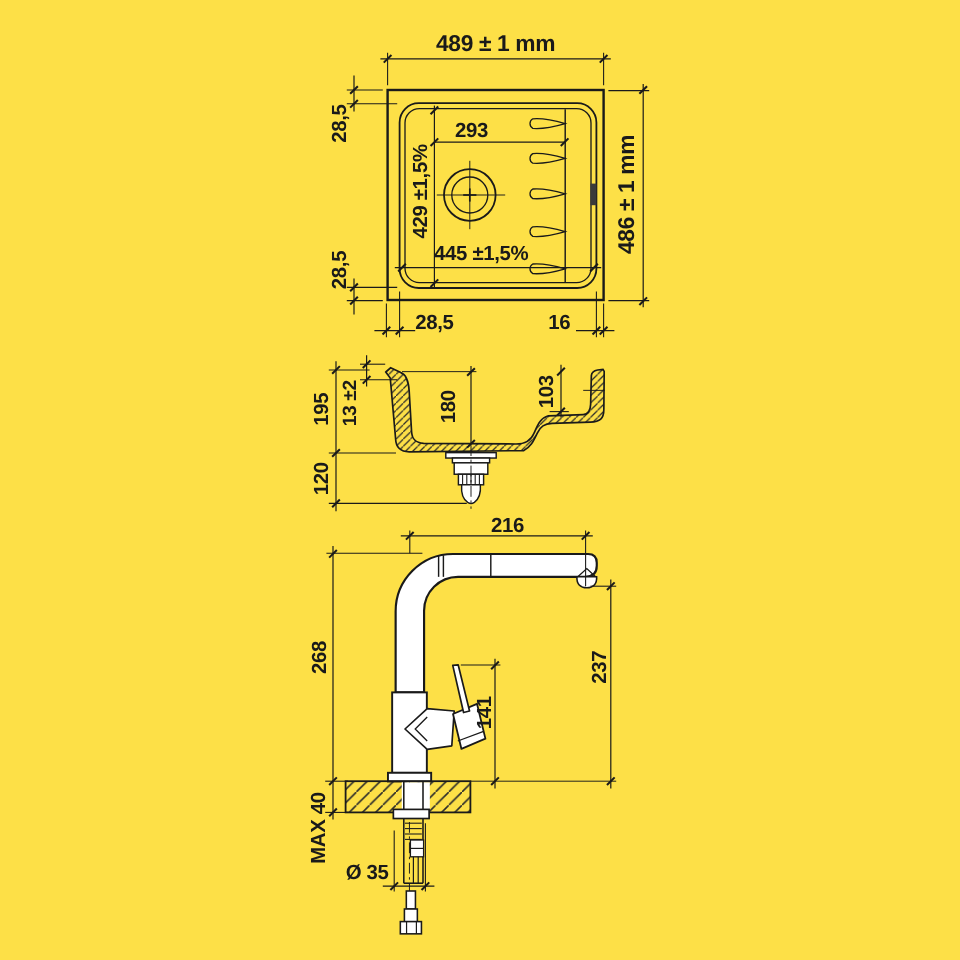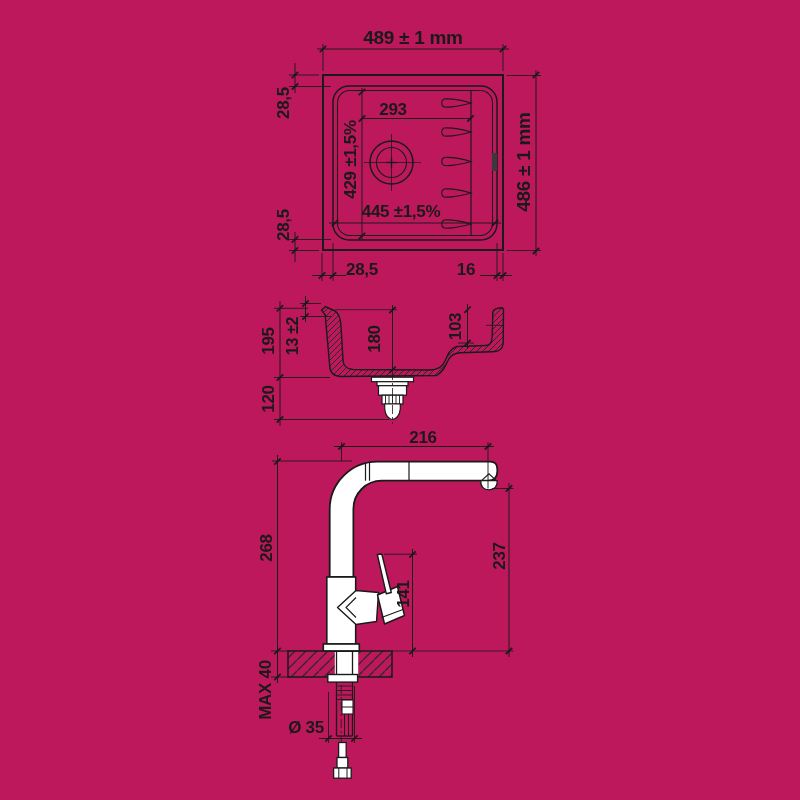--- a/index.html
+++ b/index.html
@@ -1,16 +1,16 @@
 <!DOCTYPE html>
 <html><head>
 <meta charset="utf-8">
 <style>
   html,body{margin:0;padding:0;background:#fff;}
-  .stage{width:800px;height:800px;position:relative;background:#be185d;}
+  .stage{width:800px;height:800px;position:relative;background:#fde047;}
   svg{display:block;}
   .ol{stroke:#1a1a1a;fill:none;}
   .dimln{stroke:#1a1a1a;stroke-width:1;fill:none;}
   .ext{stroke:#1a1a1a;stroke-width:0.9;fill:none;}
   .thin{stroke:#1a1a1a;stroke-width:0.8;fill:none;}
   .tk{stroke:#1a1a1a;stroke-width:1.7;fill:none;}
   .cl{stroke:#1a1a1a;stroke-width:0.8;fill:none;stroke-dasharray:9 3 2 3;}
   text{font-family:"Liberation Sans","DejaVu Sans",sans-serif;font-weight:bold;fill:#1a1a1a;letter-spacing:-0.3px;}
   .dim{font-size:17px;}
   .dim-lg{font-size:19px;}

